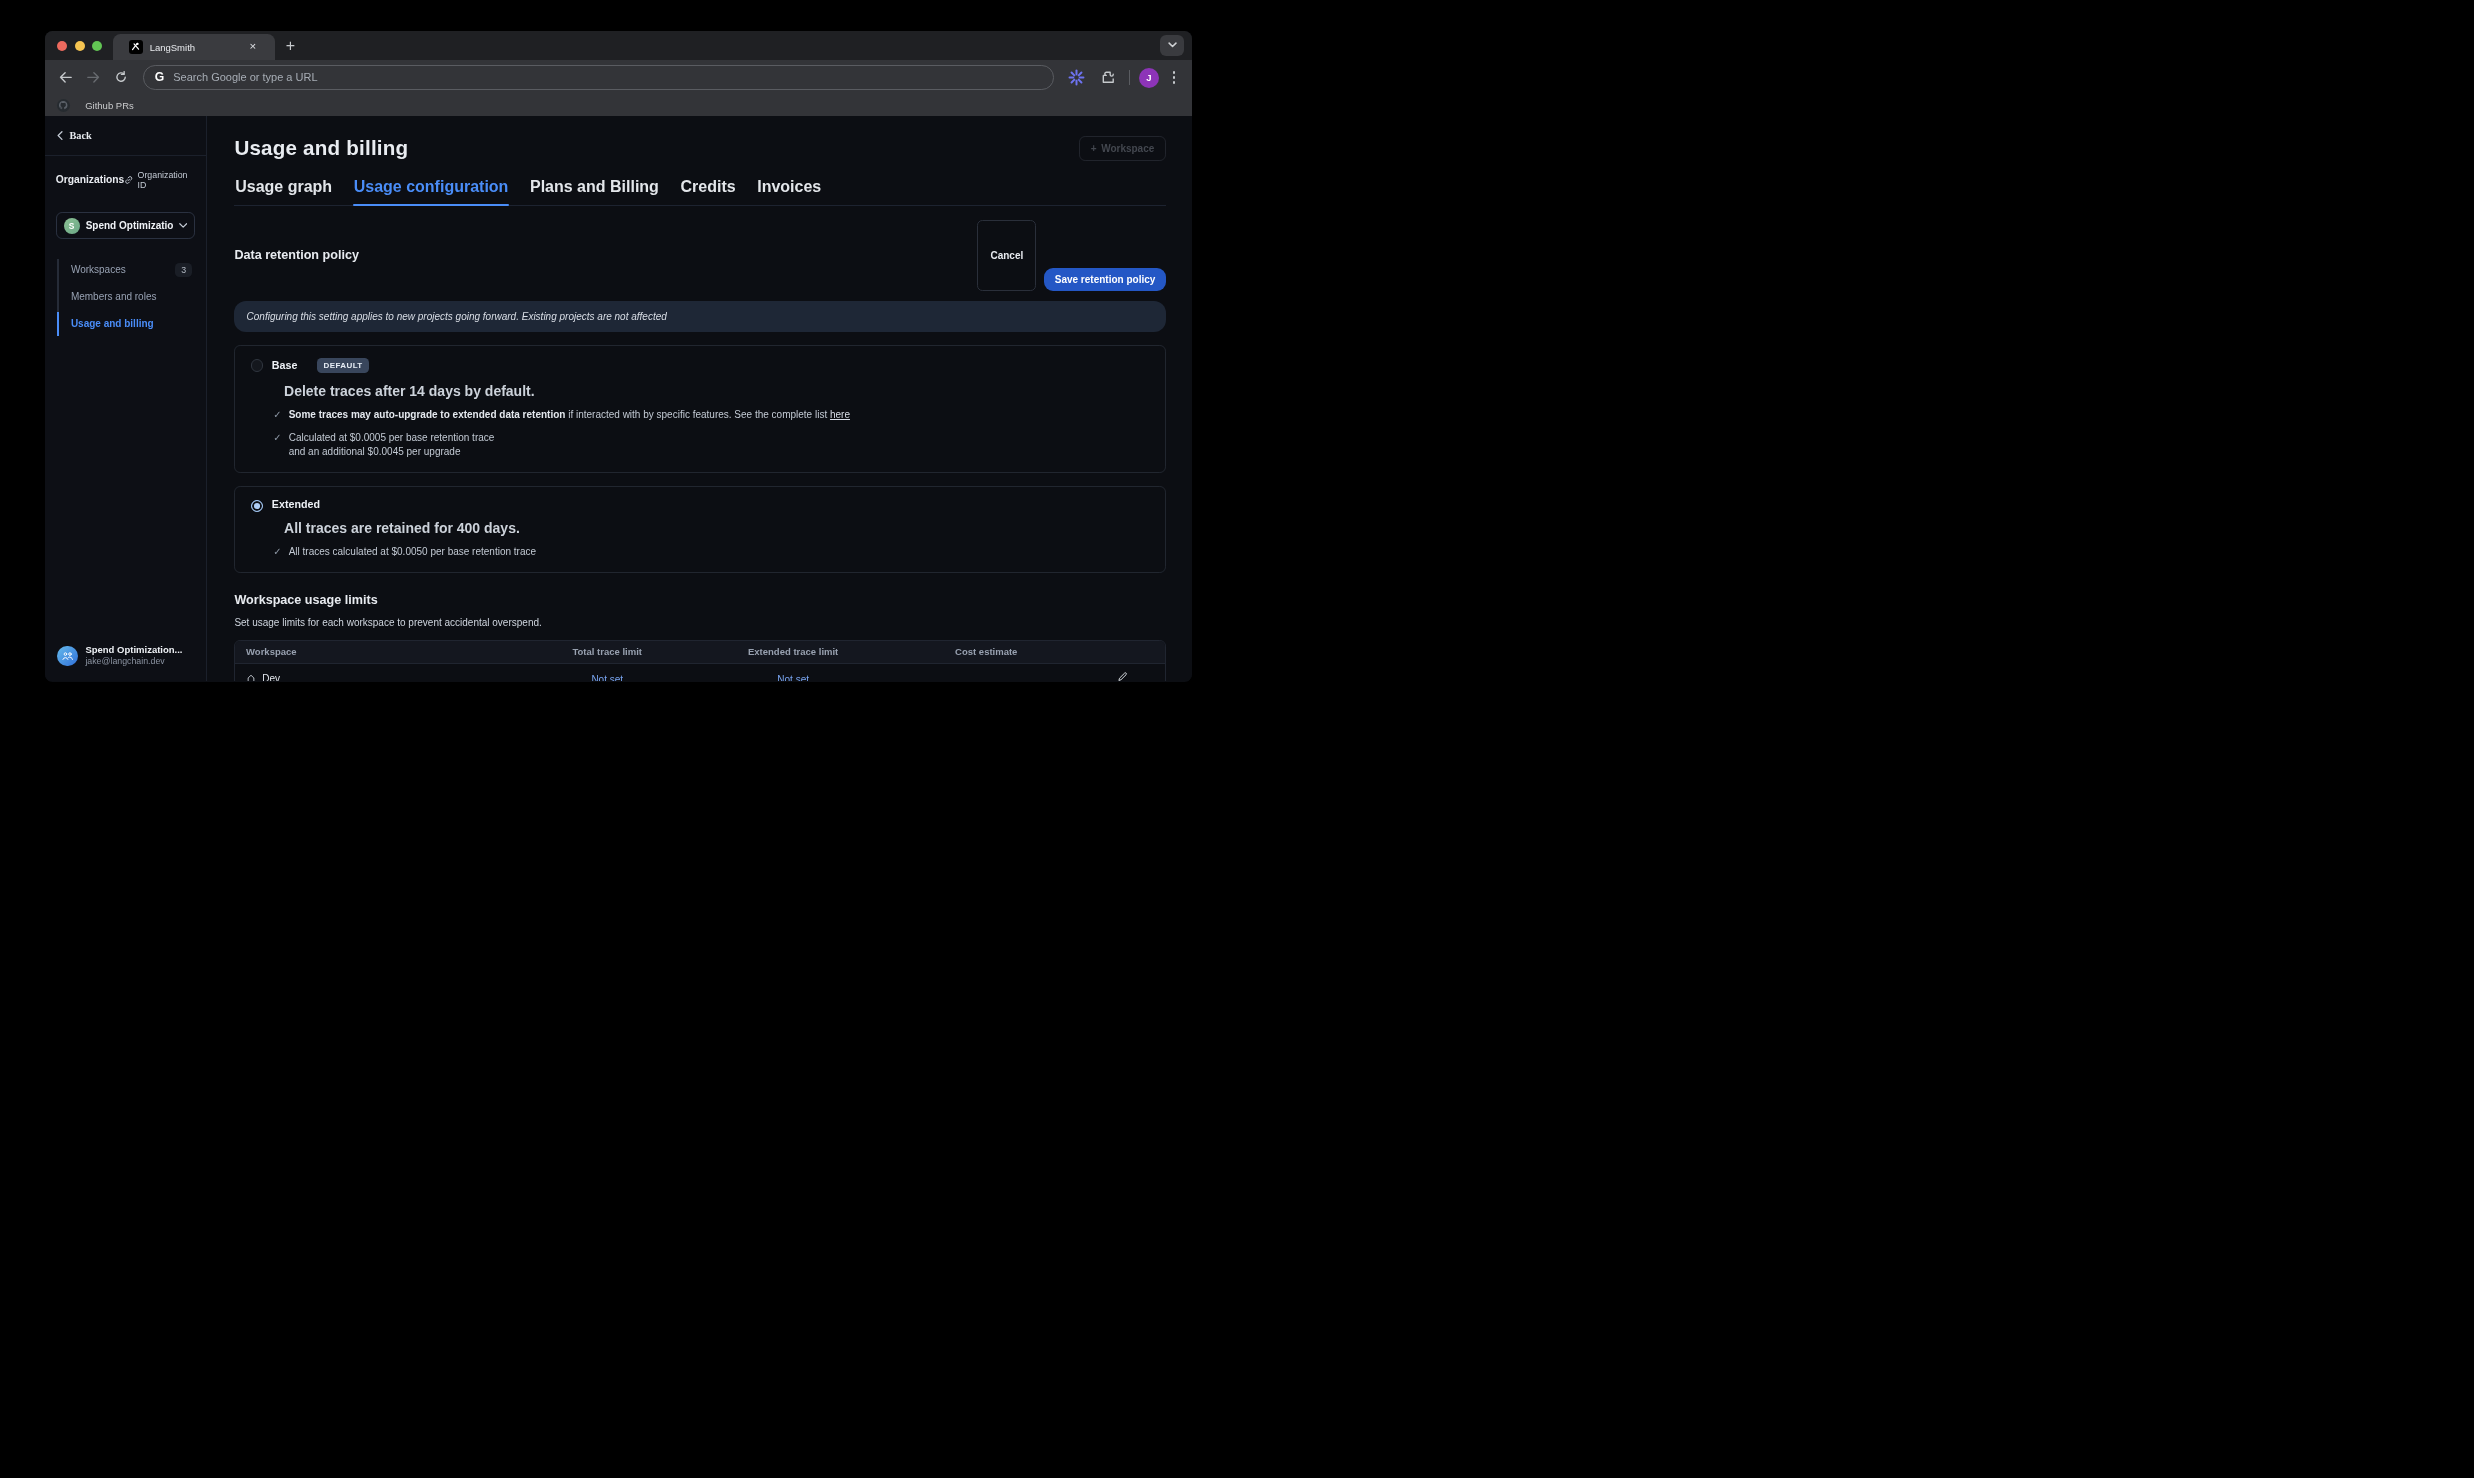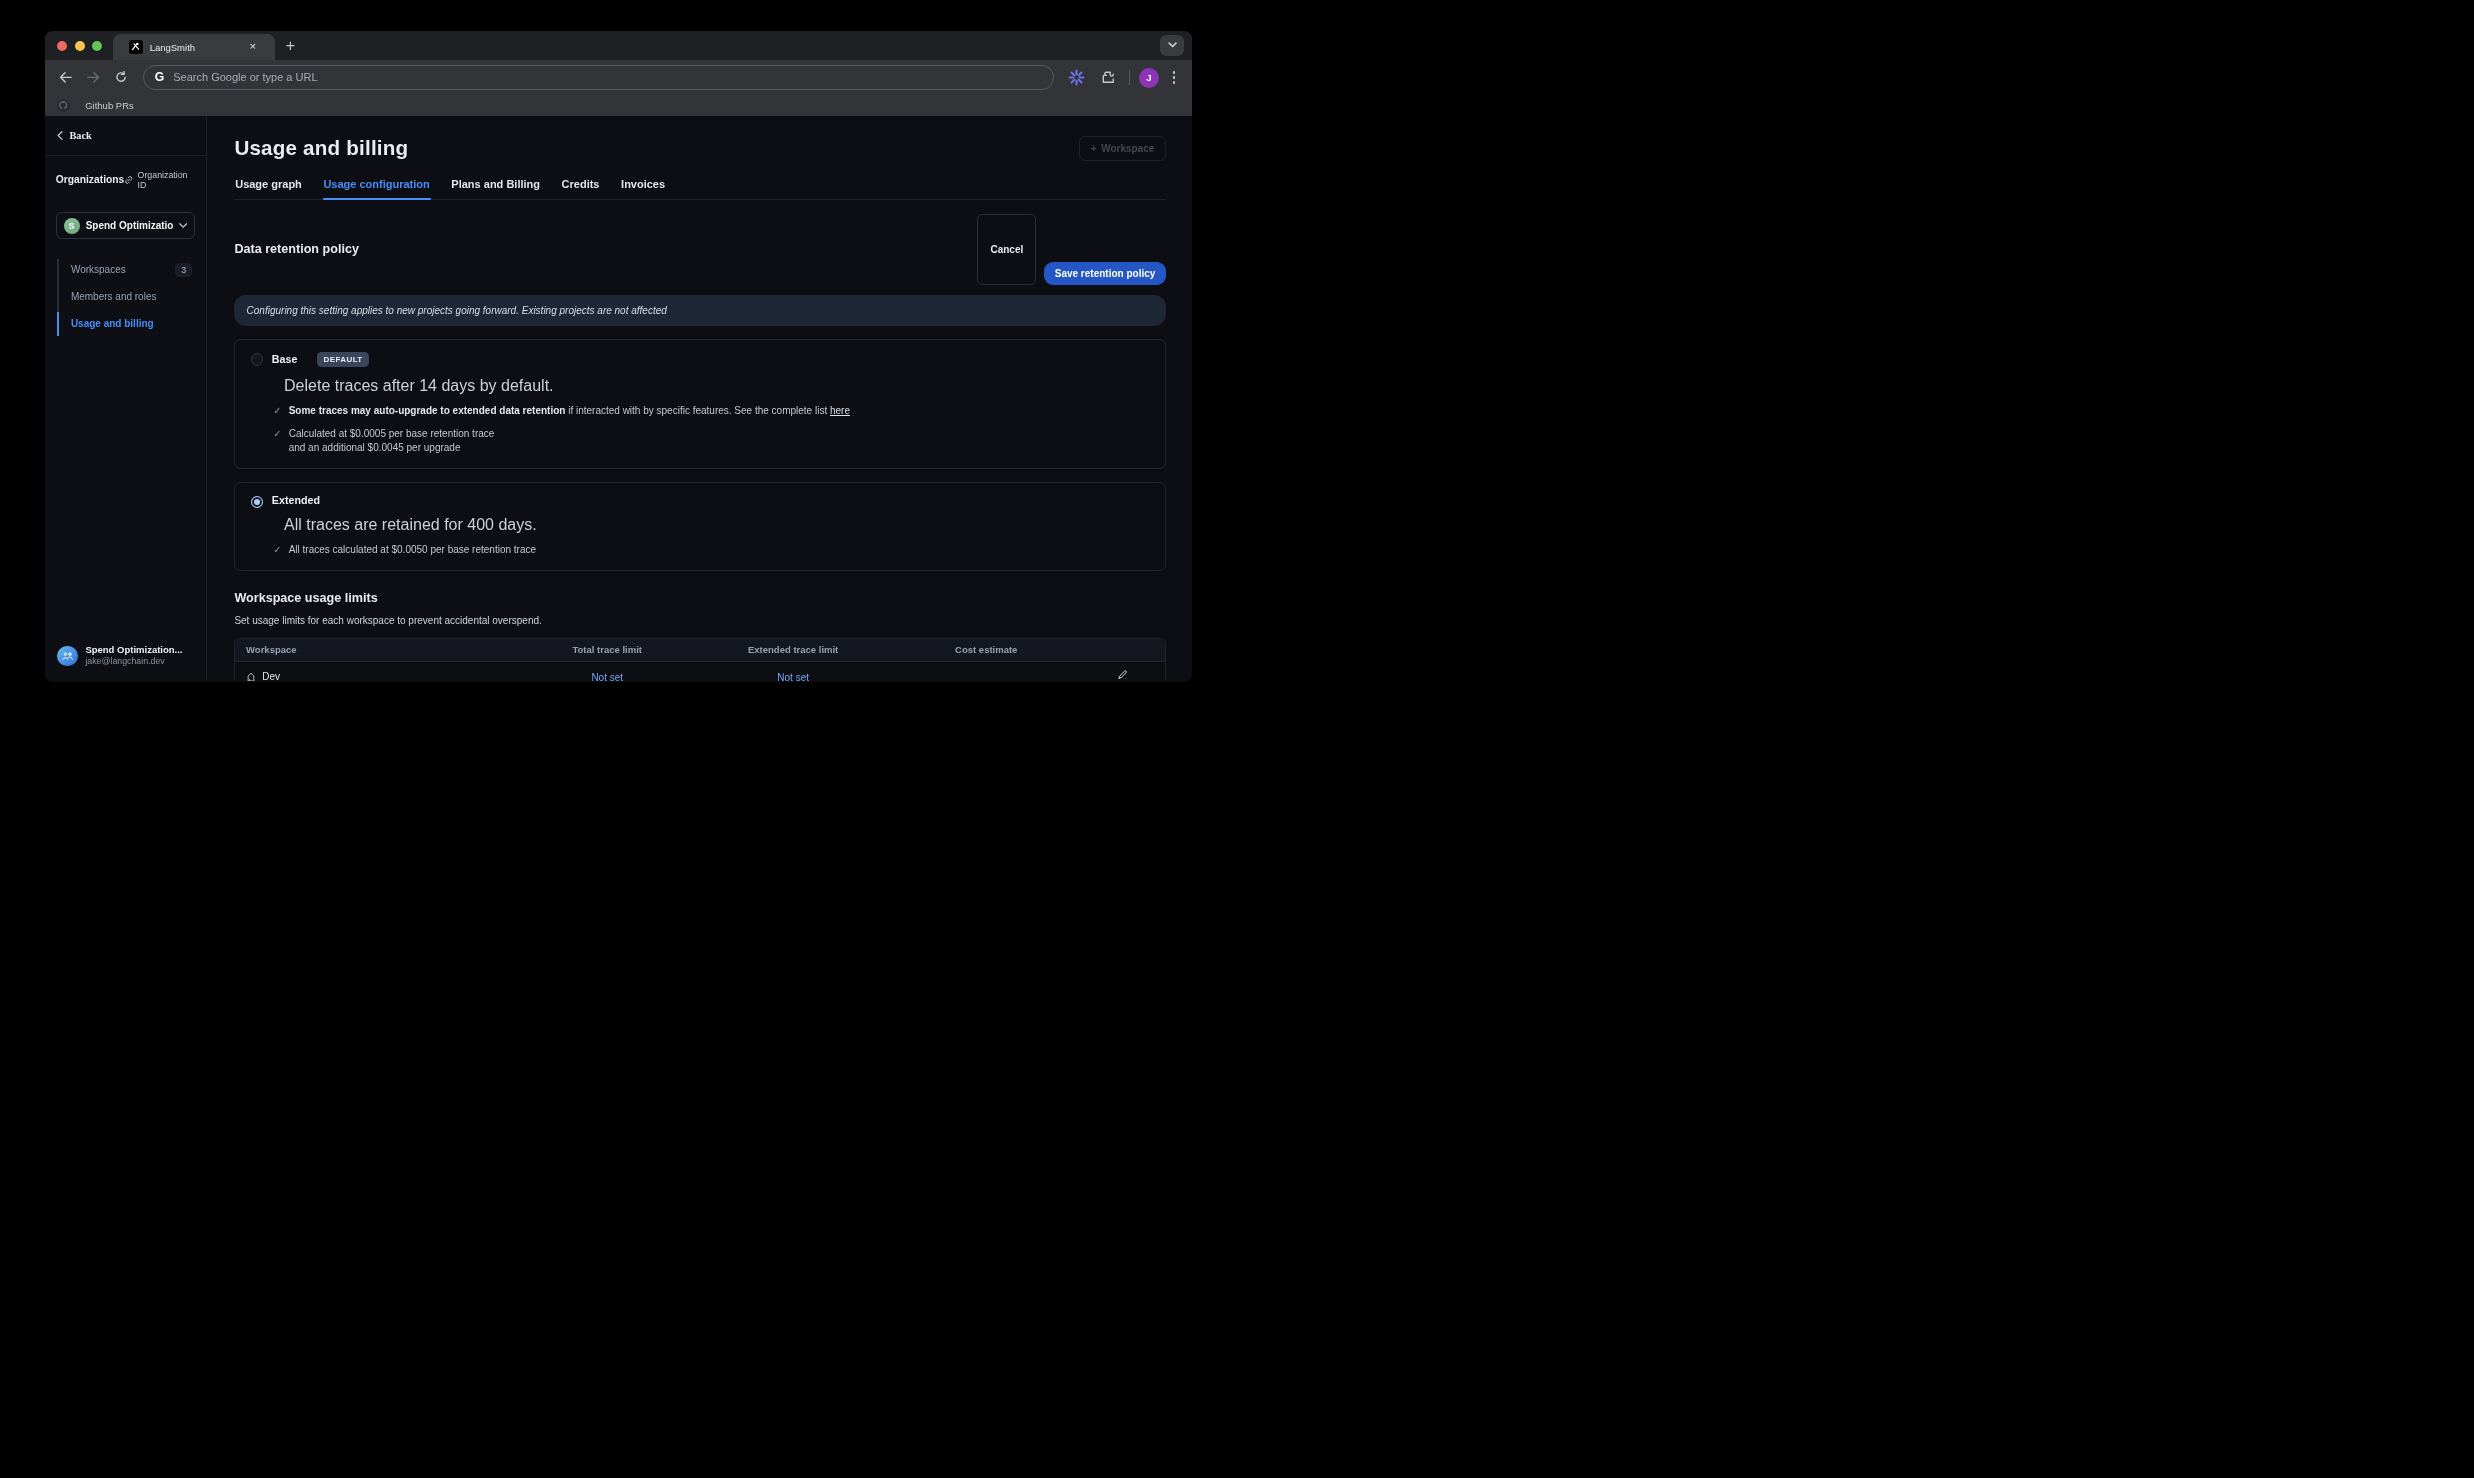--- a/index.html
+++ b/index.html
@@ -67,21 +67,21 @@
   .user-name { color:#eef1f5; font-size:9.5px; font-weight:600; line-height:1.25; }
   .user-email { color:#8b93a1; font-size:8.8px; line-height:1.3; }
 
   
   .main { flex:1; padding:20px 26px 0 27.4px; overflow:hidden; position:relative; }
   .title-row { display:flex; align-items:flex-start; justify-content:space-between; }
   .page-title { color:#e9ecf1; font-size:20.6px; font-weight:600; letter-spacing:0.2px; }
   .ws-btn { border:0.8px solid #21242c; border-radius:6.1px; padding:6.1px 10.7px; color:#43474f; font-size:10px; font-weight:600;
             display:flex; align-items:center; gap:4.6px; background:transparent; }
   .tabs { display:flex; gap:20px; margin-top:17px; border-bottom:0.8px solid #1d2330; }
-  .tabi { padding:0 0.8px 8.4px 0.8px; color:#e3e6ea; font-size:11px; font-weight:600; position:relative; }
+  .tabi { padding:0 0.8px 8.4px 0.8px; color:#e3e6ea; font-size:16px; font-weight:600; position:relative; }
   .tabi.active { color:#4a8df8; }
   .tabi.active::after { content:""; position:absolute; left:0; right:0; bottom:-0.8px; height:1.9px; background:#4a8df8; border-radius:1.5px; }
 
   .sec-row { display:flex; align-items:center; justify-content:space-between; margin-top:13.7px; }
   .sec-title { color:#e8ebf0; font-size:12.6px; font-weight:700; }
   .sec-actions { display:flex; gap:7.6px; }
   .btn-cancel { border:0.8px solid #2a2f3a; background:transparent; border-radius:5.3px; padding:6.1px 12.2px;
                 color:#e8ebf0; font-size:10px; font-weight:700; }
   .btn-save { background:#2457c5; border:none; border-radius:9px; padding:6.1px 10.7px; color:#fff; font-size:10px; font-weight:700;margin-top:48px; }
 
@@ -90,21 +90,21 @@
 
   .opt-card { border:0.8px solid #21262f; border-radius:6.1px; margin-top:13px; padding:11.4px 13.7px 12.2px 15.2px; display:flex; }
   .radio { width:12.2px; height:12.2px; border-radius:50%; flex:none; margin-top:1.5px; }
   .radio.off { background:#14171d; border:0.8px solid #30363f; }
   .radio.on { background:#aecdf5; border:1.1px solid #9ec3f0; box-shadow:inset 0 0 0 1.9px #0d0f15; }
   .opt-content { margin-left:9.1px; flex:1; }
   .opt-title-row { display:flex; align-items:center; gap:20px; }
   .opt-name { color:#eef1f6; font-size:10.7px; font-weight:700; }
   .def-badge { background:#39465c; color:#e7edf5; font-size:8px; font-weight:700; letter-spacing:0.4px;
                border-radius:4.6px; padding:3px 6.1px; }
-  .opt-desc { color:#ccd2da; font-size:16px; margin:10px 0 0 12.2px; }
+  .opt-desc { color:#ccd2da; font-size:14px; margin:10px 0 0 12.2px;font-weight:bold; }
   .bullets { margin:9.1px 0 0 1.5px; }
   .bullet { display:flex; gap:5.3px; margin-top:8.4px; color:#c3cad4; font-size:10px; line-height:1.45; }
   .bullet .chk { color:#8d97a5; flex:none; width:10px; }
   .bullet b { color:#e4e8ee; }
   .bullet a { color:#d8dee8; text-decoration:underline; }
 
   .h2 { color:#e8ebf0; font-size:12.6px; font-weight:700; margin-top:20px; }
   .sub { color:#cfd5de; font-size:10px; margin-top:10px; }
 
   .tbl { border:0.8px solid #202530; border-radius:6.1px; margin-top:11.4px; overflow:hidden; }

